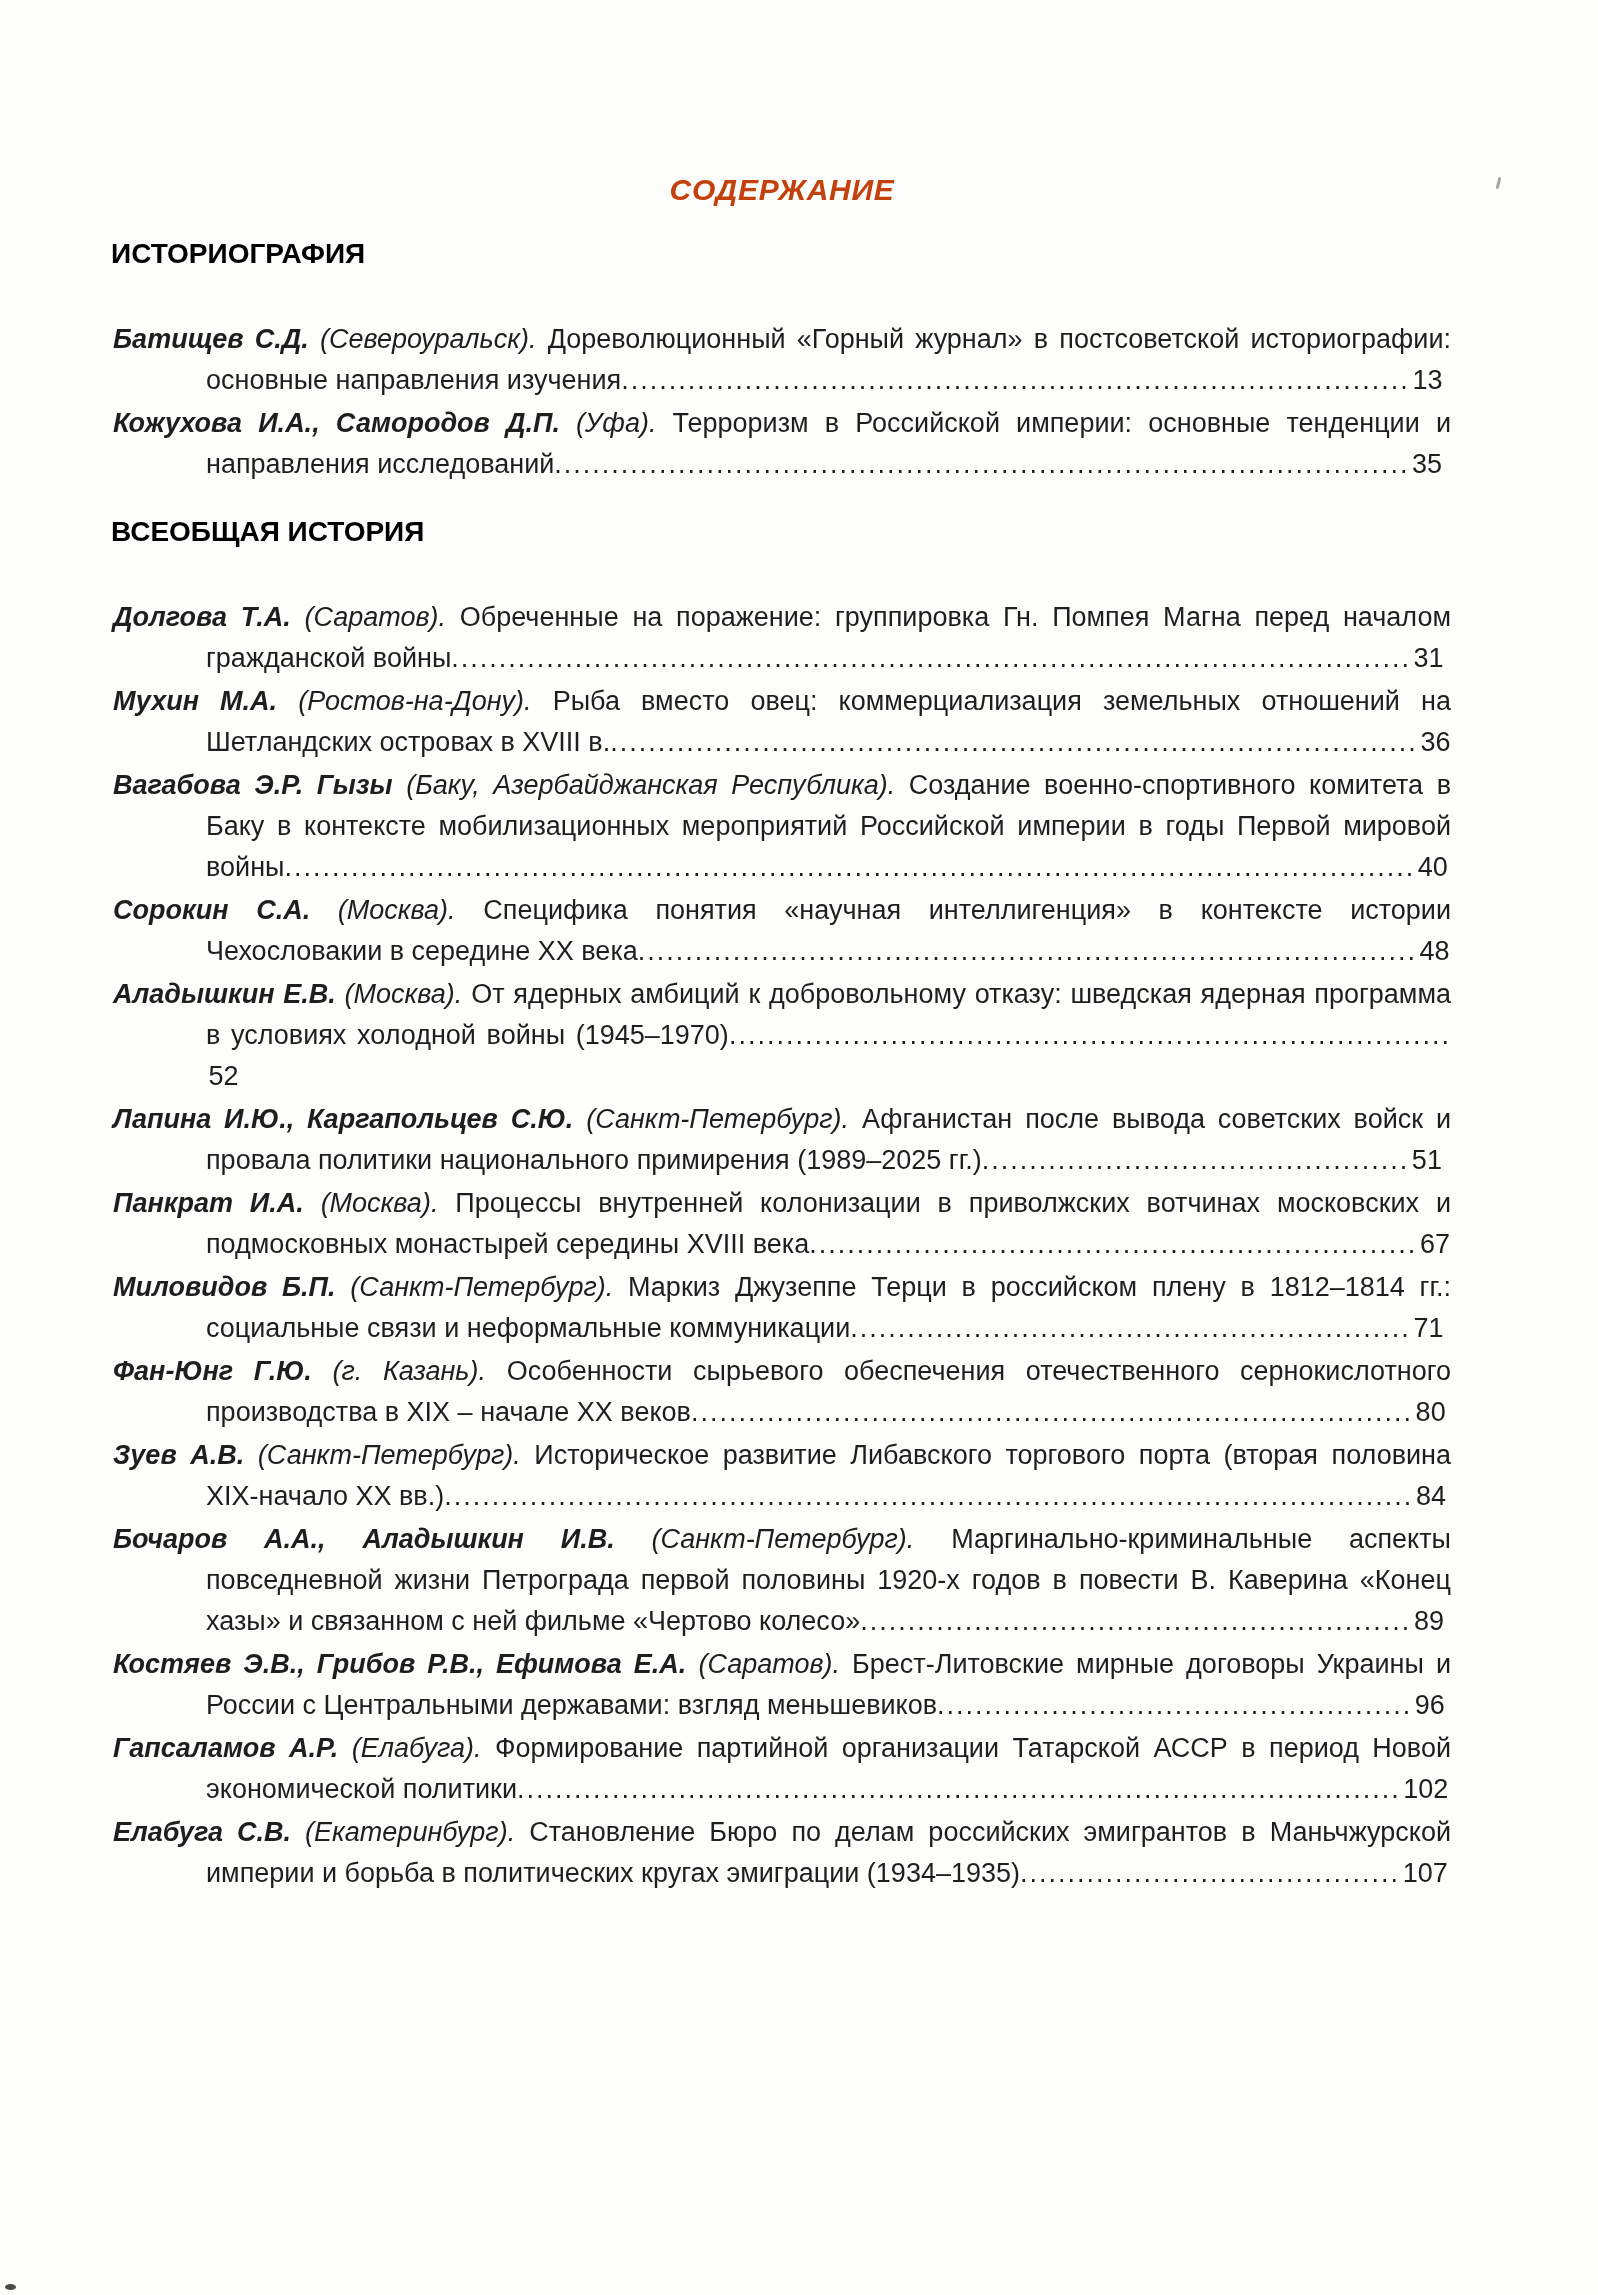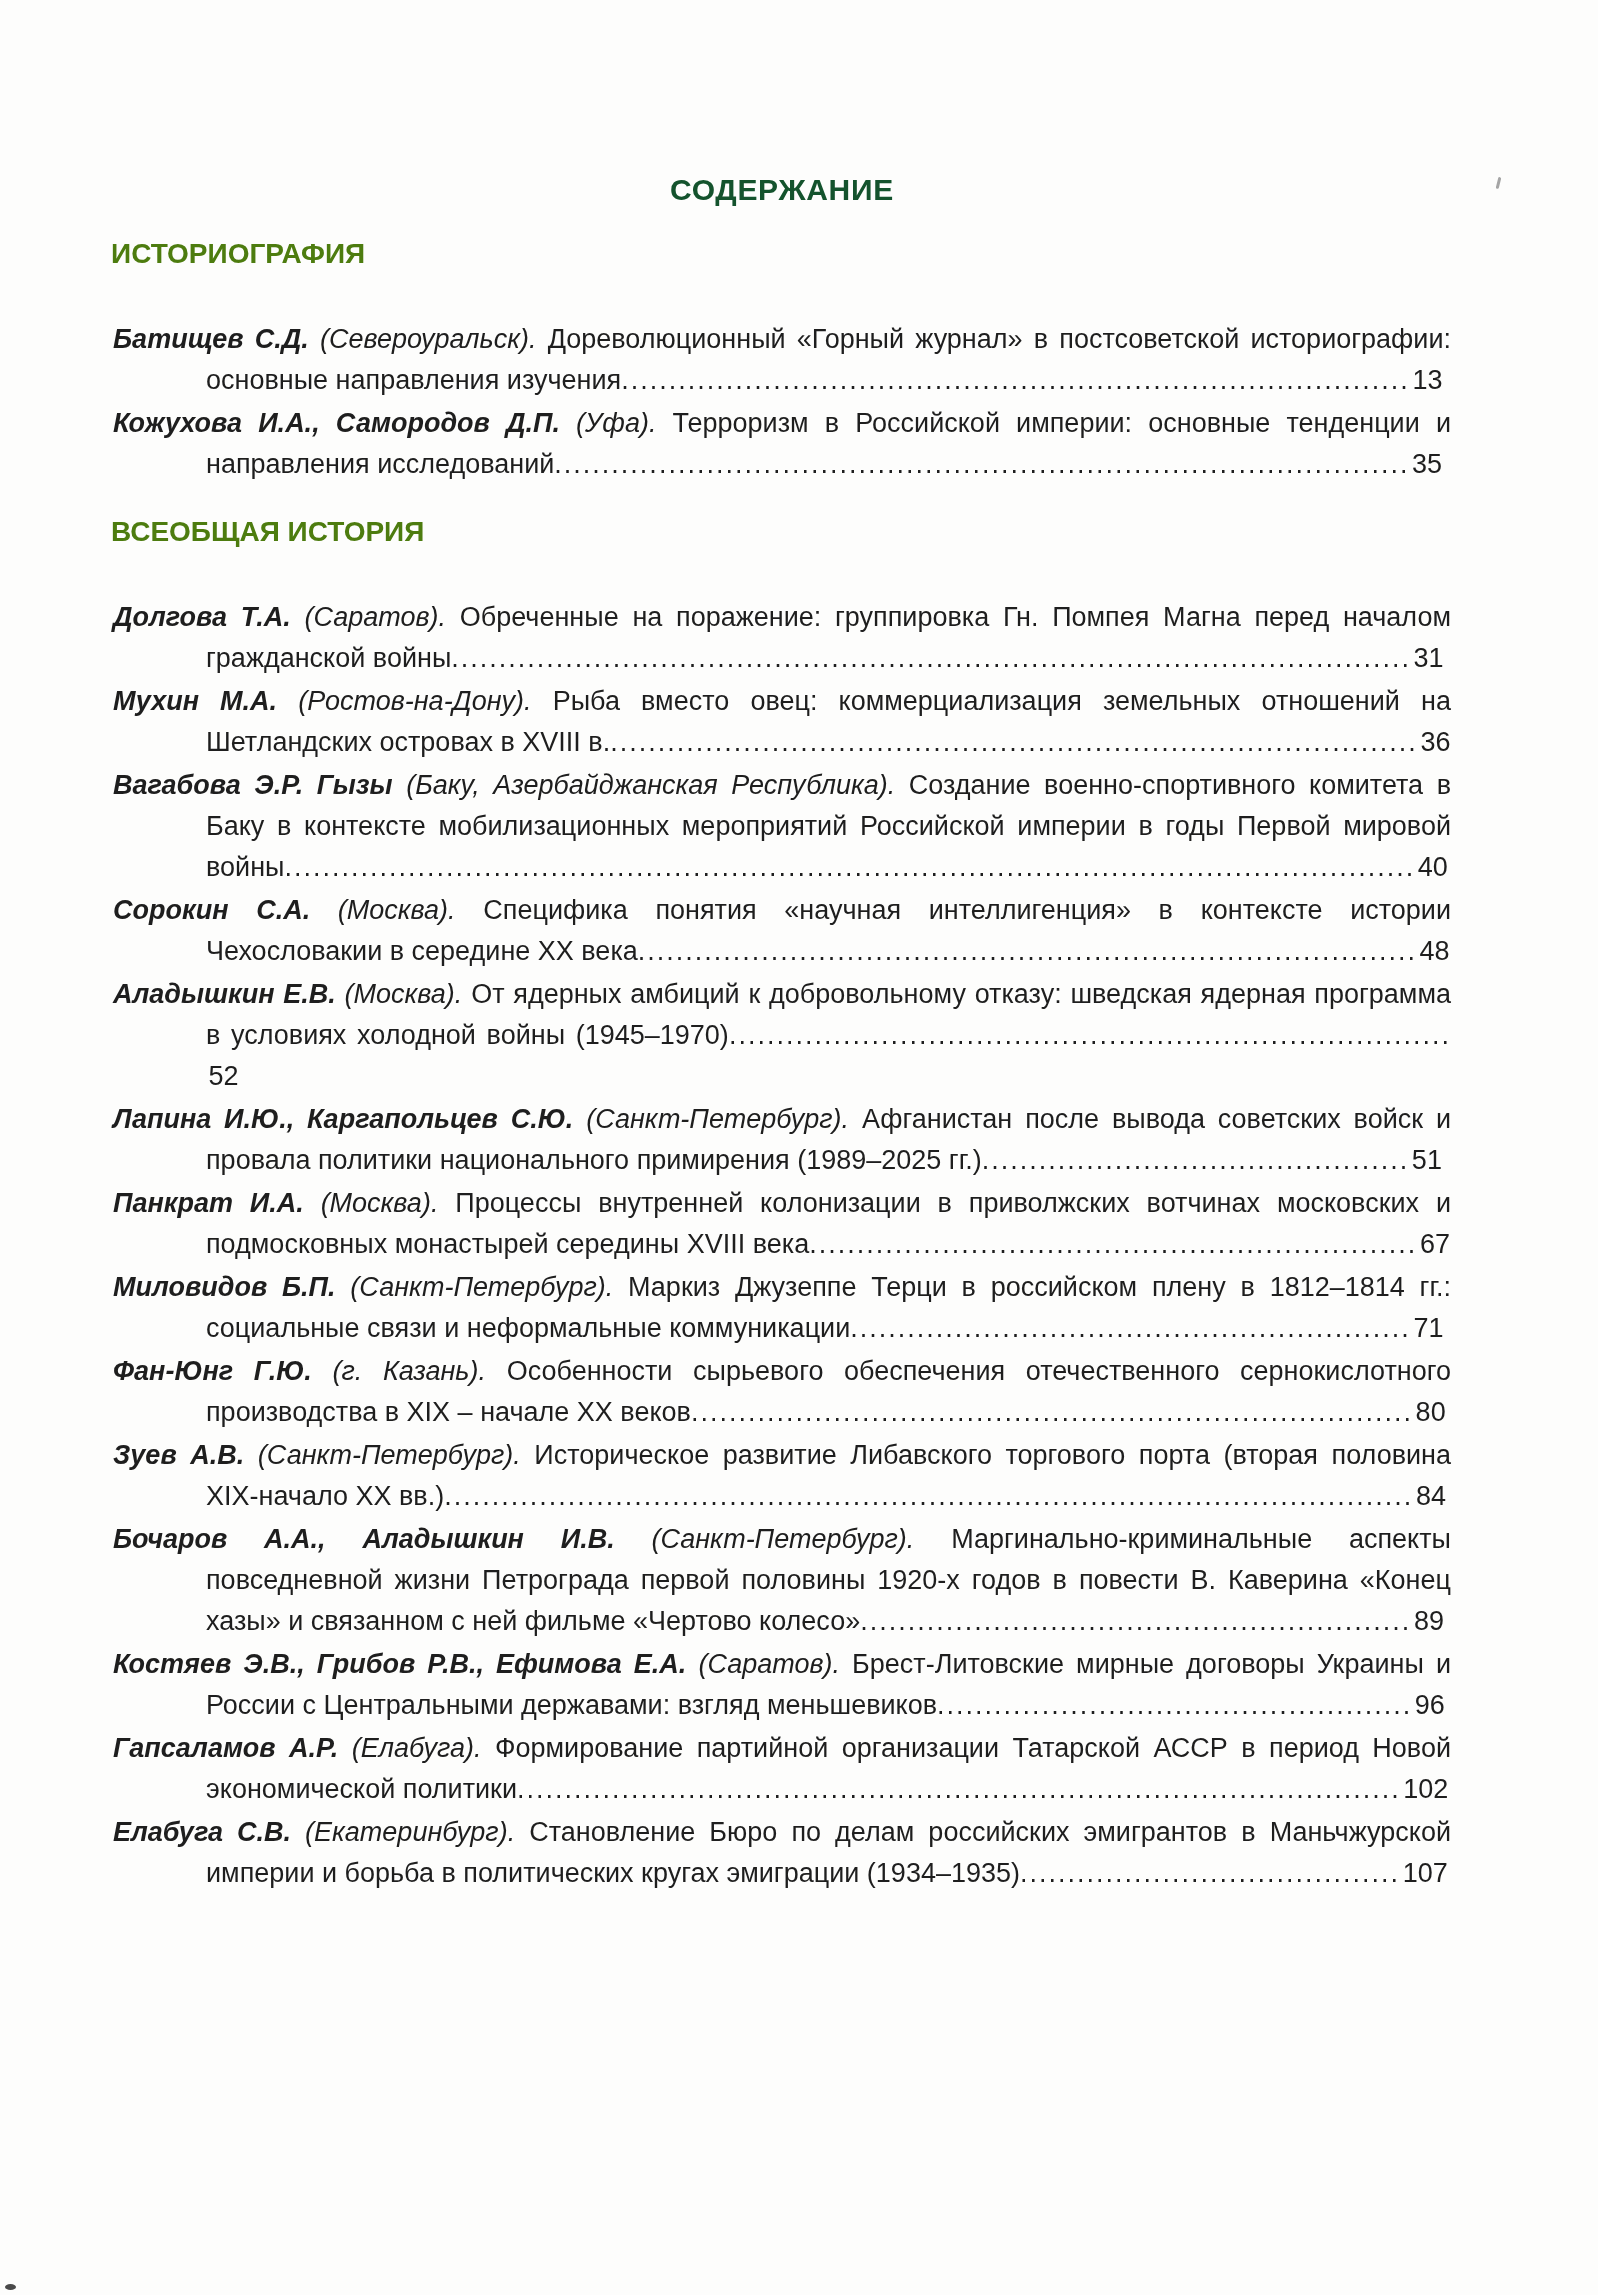--- a/index.html
+++ b/index.html
@@ -13,31 +13,32 @@
     overflow: hidden;
     position: relative;
   }
   .page {
     padding: 169px 146px 0 111px;
   }
   .doc-title {
     text-align: center;
     font-size: 30px;
     font-weight: bold;
+    font-style: italic;
     letter-spacing: 0.7px;
     line-height: 41px;
     margin: 0 0 22.5px 0;
-    color: #14532d;
+    color: #c2410c;
   }
   .section-heading {
     font-size: 28px;
     font-weight: bold;
     line-height: 41px;
     margin: 26.5px 0 45px 0;
-    color: #4d7c0f;
+    color: #000000;
   }
   .section-heading.first { margin-top: 0; }
   .entry {
     font-size: 27px;
     line-height: 41px;
     margin: 2px;
     text-align: justify;
     padding-left: 93px;
     text-indent: -93px;
   }

